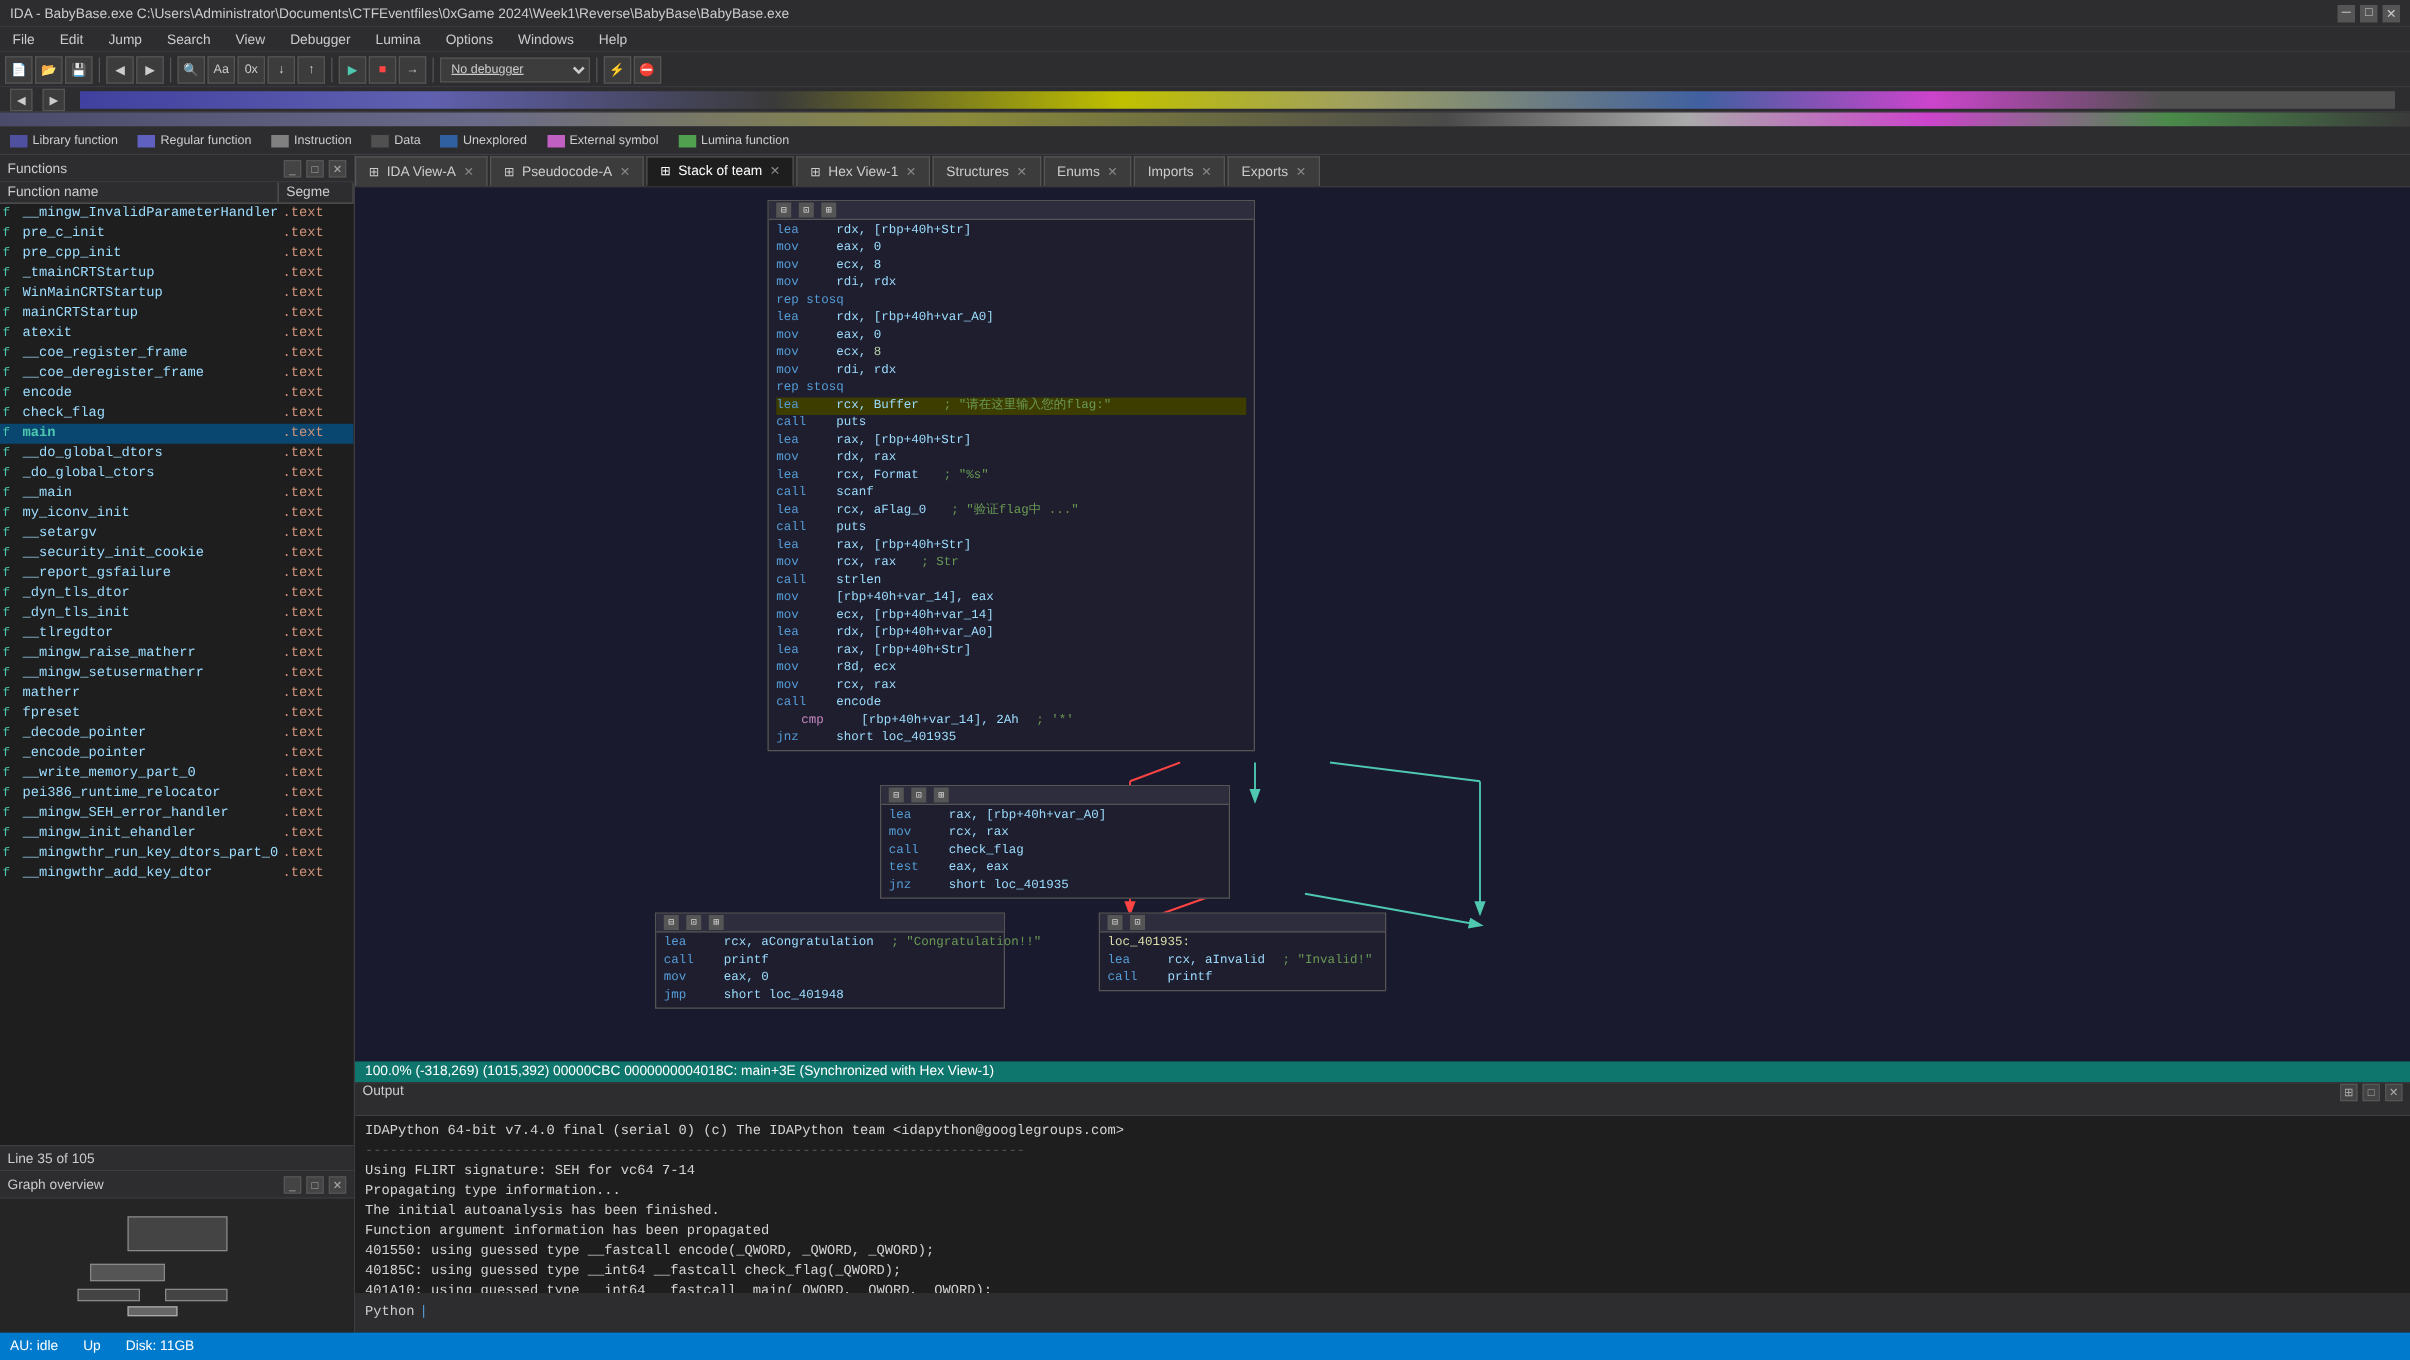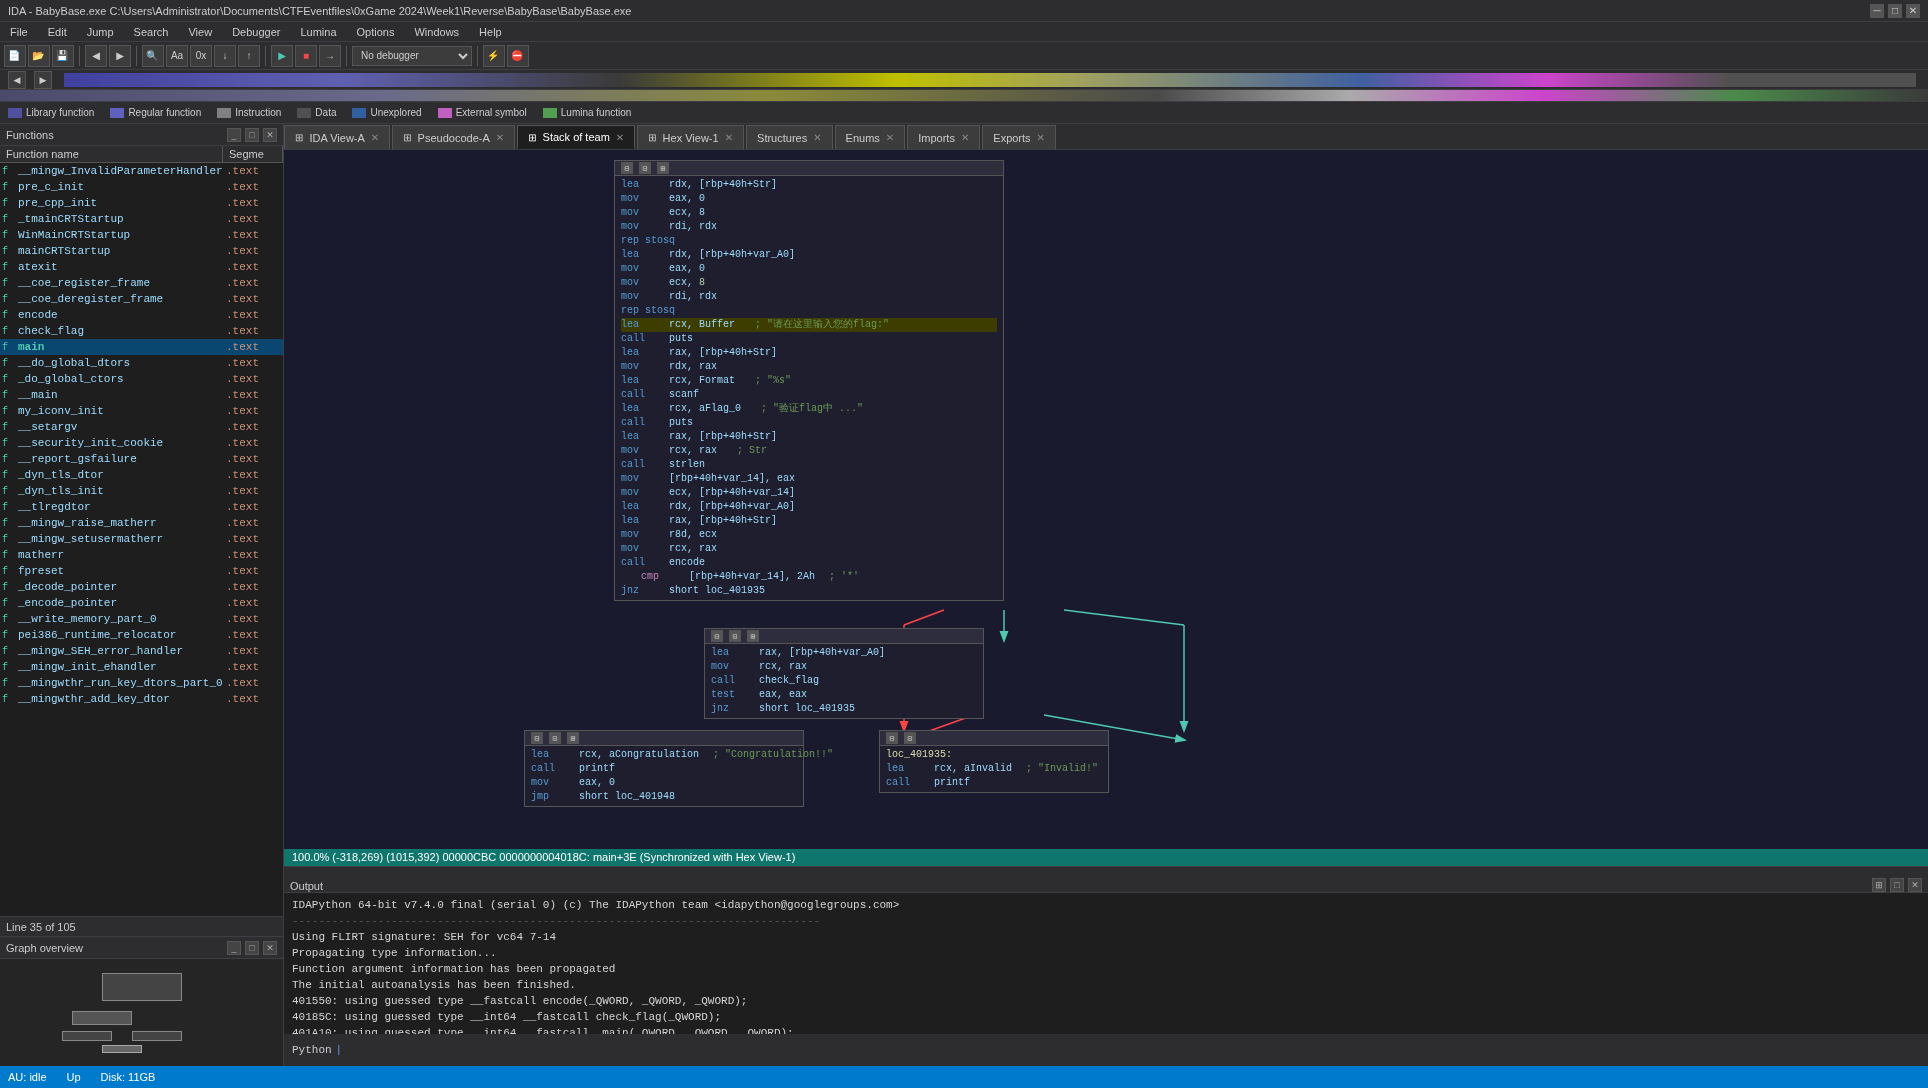--- a/index.html
+++ b/index.html
@@ -76,20 +76,21 @@
     }
     .tb-sep { width: 1px; height: 20px; background: #555; margin: 0 3px; }
     .tb-dropdown {
       background: #3c3c3c;
       border: 1px solid #555;
       color: #ccc;
       font-size: 10px;
       padding: 1px 4px;
       width: 120px;
       height: 20px;
+      text-decoration: underline;
     }
 
     
     #nav-bar {
       background: #2d2d30;
       height: 20px;
       display: flex;
       align-items: center;
       padding: 0 8px;
       gap: 8px;
@@ -306,21 +307,21 @@
     #output-panel {
       height: 200px;
       background: #1e1e1e;
       border-top: 1px solid #3e3e42;
       display: flex;
       flex-direction: column;
     }
     #output-panel-header {
       background: #2d2d30;
       display: flex;
-      align-items: flex-end;
+      align-items: flex-start;
       padding: 0 6px;
       height: 26px;
       border-bottom: 1px solid #3e3e42;
       justify-content: space-between;
     }
     #output-panel-title {
       font-family: 'Segoe UI', sans-serif;
       font-size: 11px;
       color: #ccc;
     }
@@ -1010,22 +1011,22 @@
             <button class="panel-ctrl-btn">⊞</button>
             <button class="panel-ctrl-btn">□</button>
             <button class="panel-ctrl-btn">✕</button>
           </div>
         </div>
         <div id="output-content">
           <div>IDAPython 64-bit v7.4.0 final (serial 0) (c) The IDAPython team &lt;idapython@googlegroups.com&gt;</div>
           <div style="color:#555">--------------------------------------------------------------------------------</div>
           <div>Using FLIRT signature: SEH for vc64 7-14</div>
           <div>Propagating type information...</div>
+          <div>The initial autoanalysis has been finished.</div>
           <div>Function argument information has been propagated</div>
-          <div>The initial autoanalysis has been finished.</div>
           <div>401550: using guessed type __fastcall encode(_QWORD, _QWORD, _QWORD);</div>
           <div>40185C: using guessed type __int64 __fastcall check_flag(_QWORD);</div>
           <div>401A10: using guessed type __int64 __fastcall _main(_QWORD, _QWORD, _QWORD);</div>
         </div>
         <div id="python-bar">
           <span>Python</span>
           <span style="margin-left:4px;color:#569cd6">|</span>
         </div>
       </div>
 

